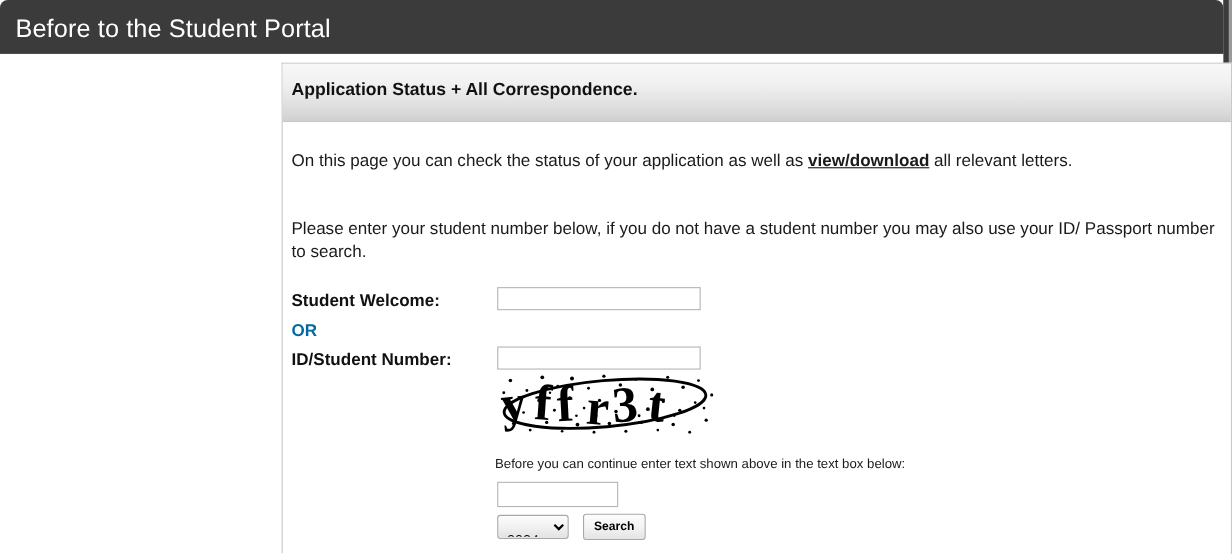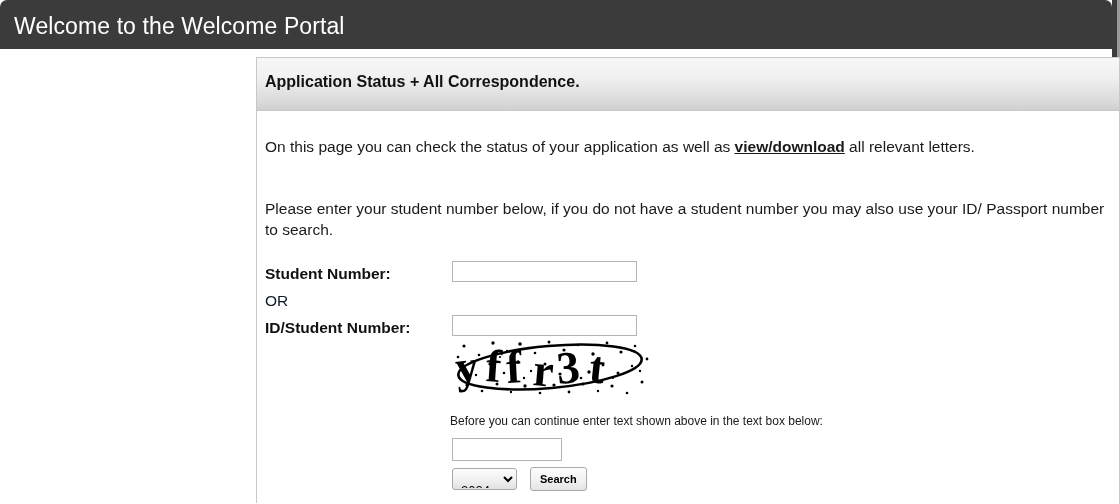--- a/index.html
+++ b/index.html
@@ -167,23 +167,23 @@
     color: #111111;
     white-space: nowrap;
   }
   .label-student {
     left: 8px;
     top: 153px;
   }
   .label-or {
     left: 8px;
     top: 180px;
-    font-weight: normal;
+    font-weight: bold;
     font-size: 15.5px;
-    color: #0f172a;
+    color: #0369a1;
   }
   .label-id {
     left: 8px;
     top: 207px;
   }
 
   .text-input {
     position: absolute;
     box-sizing: border-box;
     height: 21px;
@@ -279,21 +279,21 @@
     height: 1px;
     background: #ffffff;
   }
 </style>
 </head>
 <body>
 
 <div class="page">
 
   <div class="topbar">
-    <div class="topbar-title">Welcome to the Welcome Portal</div>
+    <div class="topbar-title">Before to the Student Portal</div>
   </div>
 
   <div class="frame-right">
     <div class="frame-right-inner"></div>
   </div>
 
   <div class="body-area">
 
 
     <div class="content-panel">
@@ -303,21 +303,21 @@
       </div>
 
       <div class="panel-body">
 
         <div class="para para-intro">
           <span>On this page you can check the status of your application as well as </span><span class="bold">view/download</span><span> all relevant letters.</span>
         </div>
 
         <div class="para para-instruct">Please enter your student number below, if you do not have a student number you may also use  your  ID/ Passport number to search.</div>
 
-        <div class="form-label label-student">Student Number:</div>
+        <div class="form-label label-student">Student Welcome:</div>
         <input class="text-input input-student" type="text" value="" style="">
 
         <div class="form-label label-or">OR</div>
 
         <div class="form-label label-id">ID/Student Number:</div>
         <input class="text-input input-id" type="text" value="" style="">
 
         <div class="captcha-wrap">
           <svg width="202" height="62" viewBox="0 0 202 62" xmlns="http://www.w3.org/2000/svg">
             <rect x="0" y="0" width="202" height="62" fill="#ffffff"></rect>

